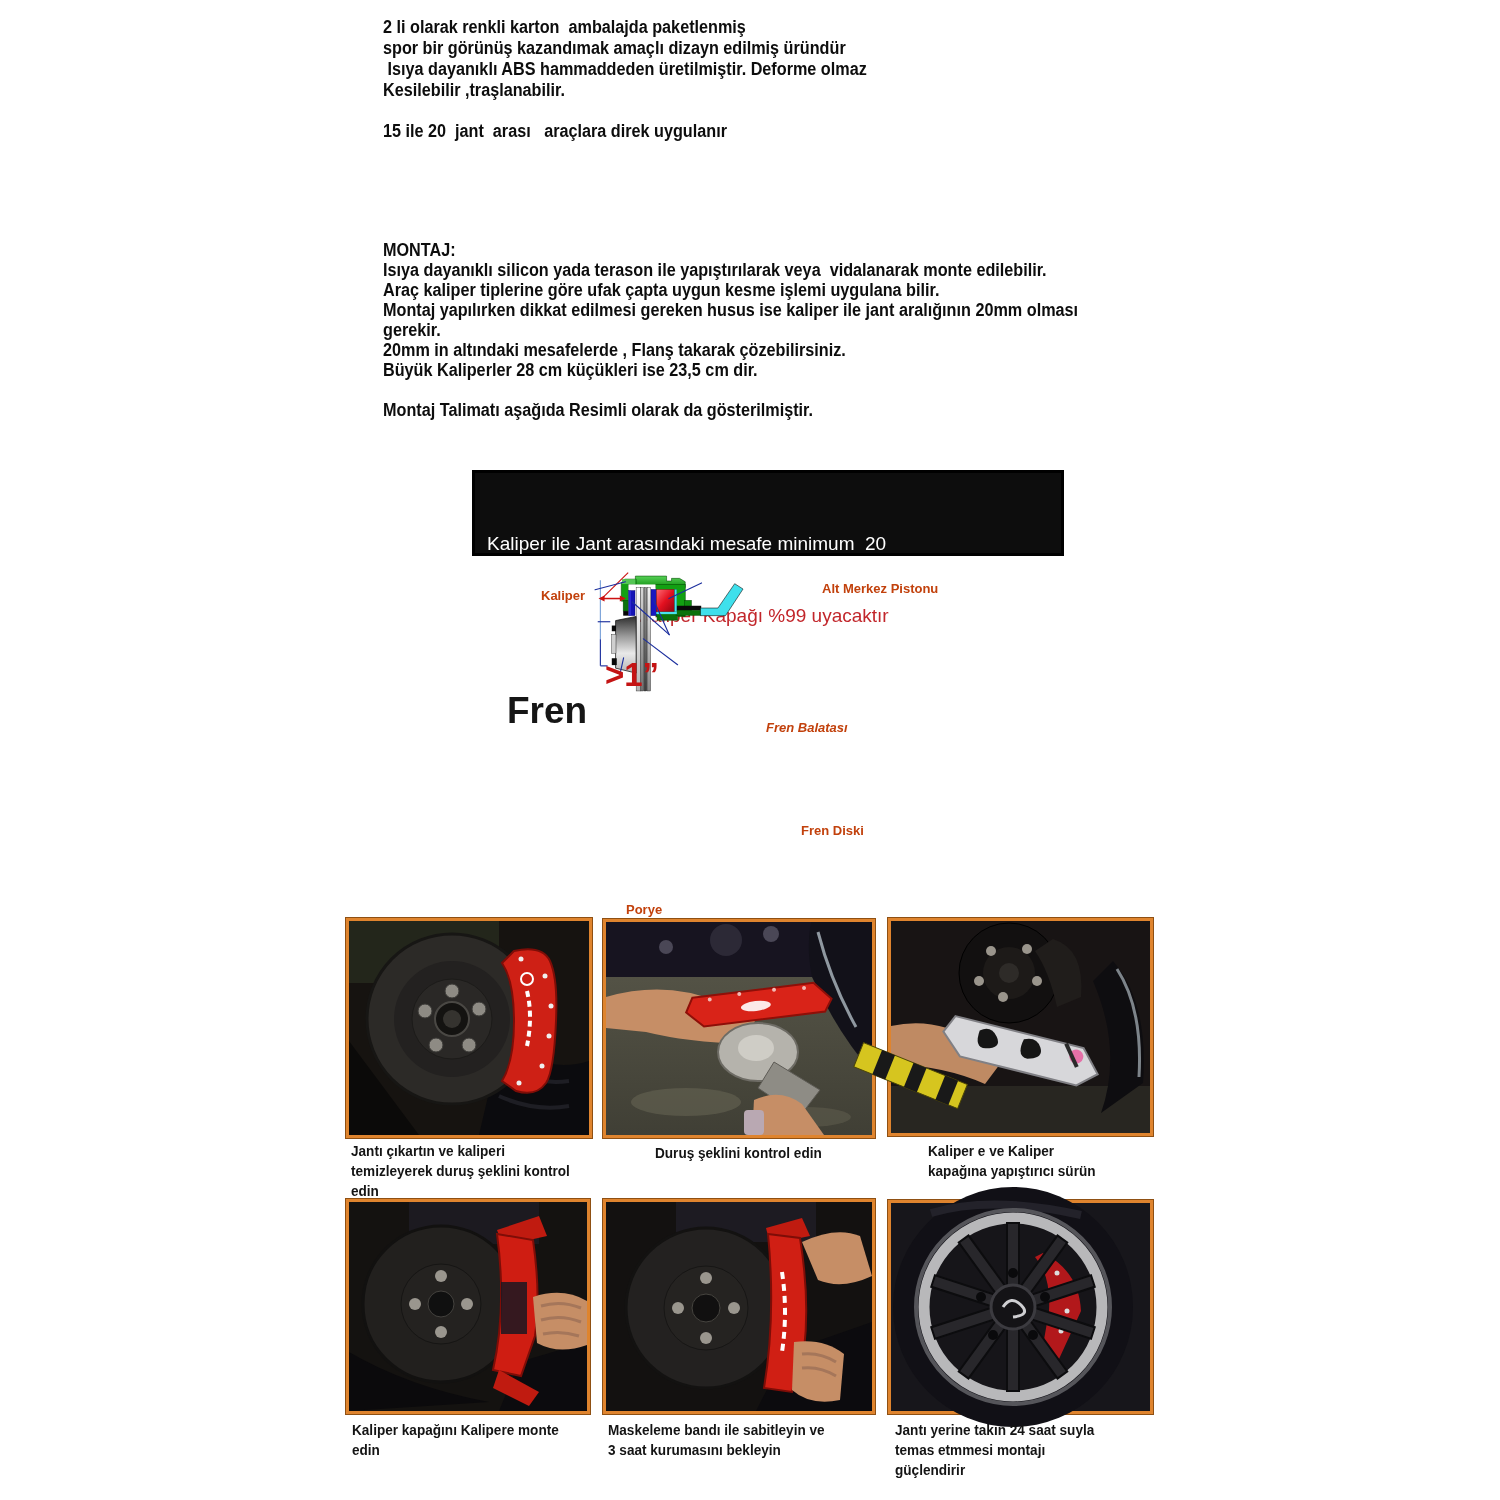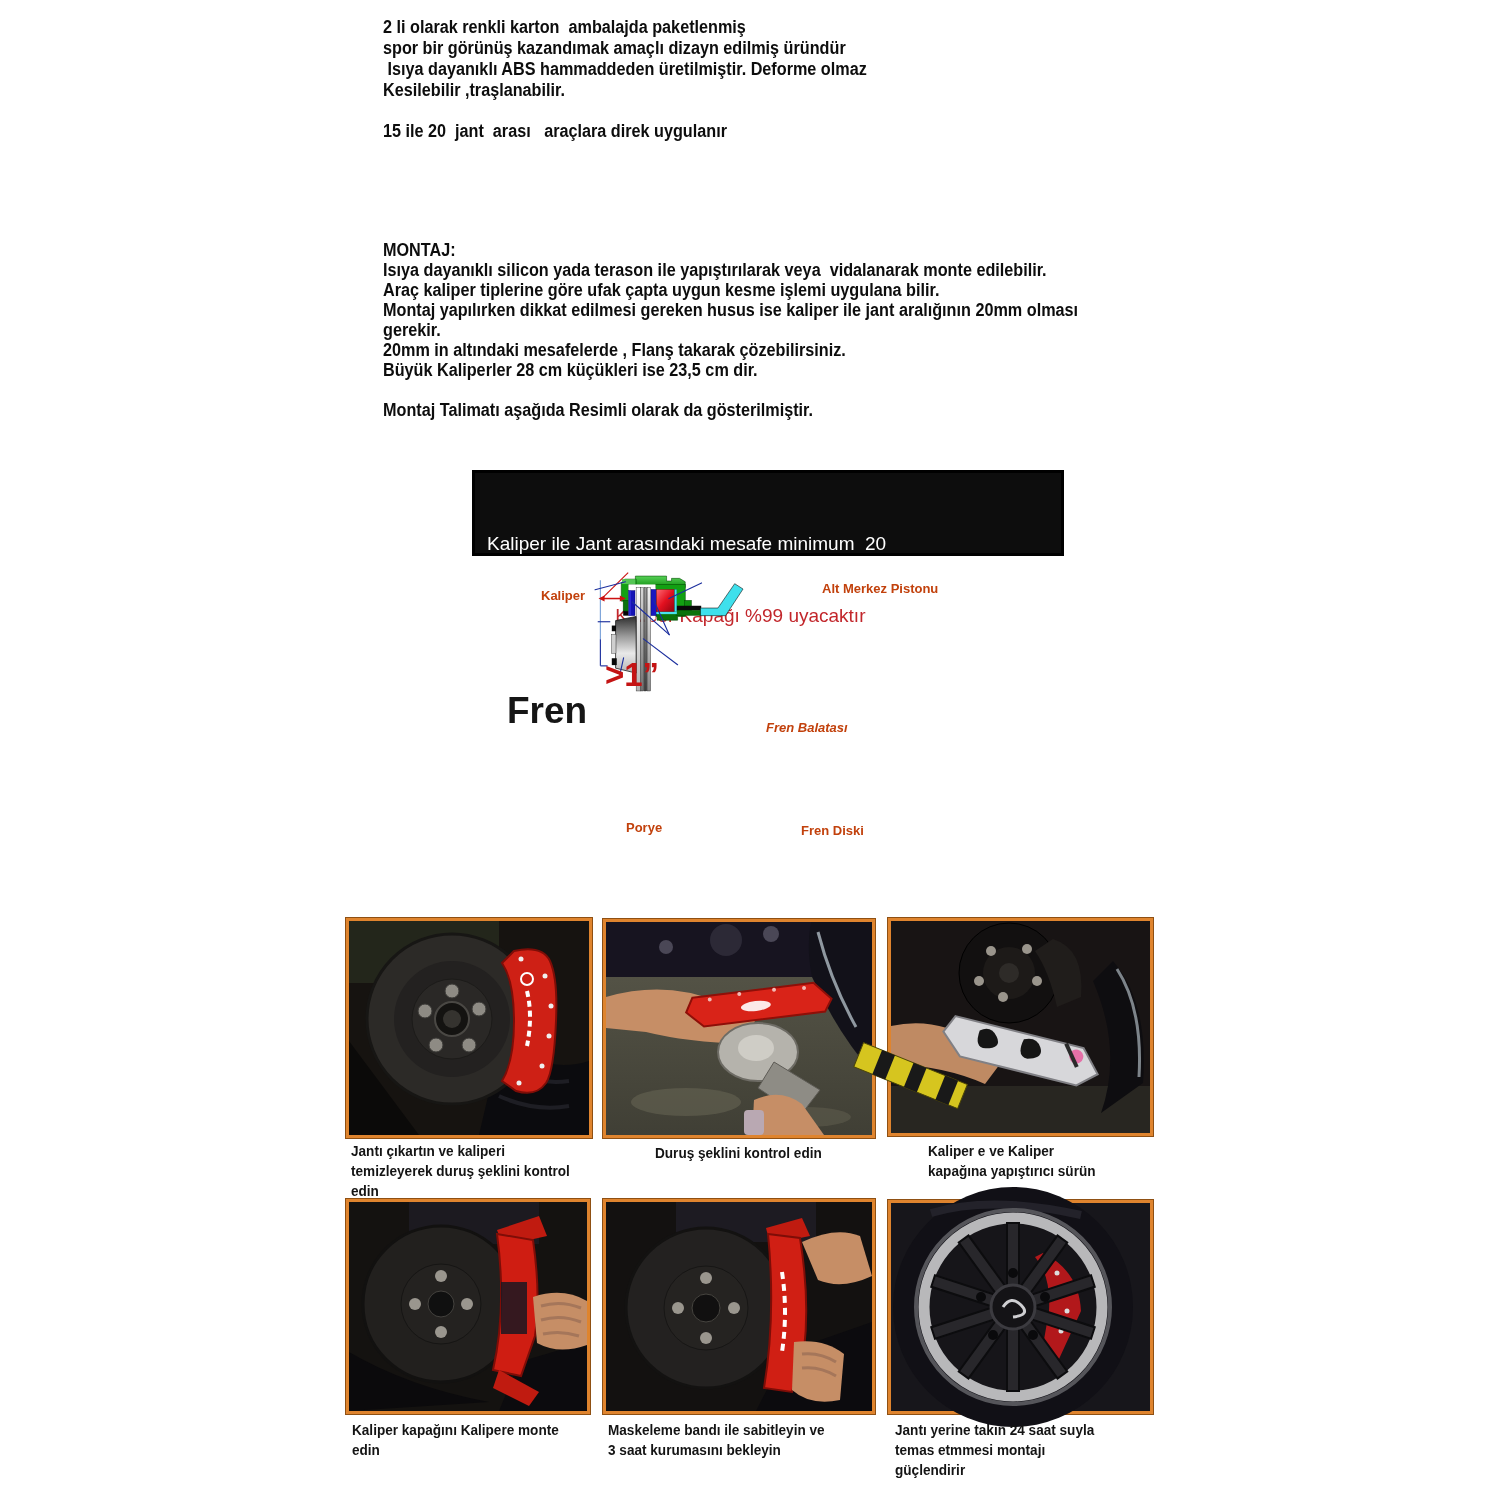--- a/index.html
+++ b/index.html
@@ -36,21 +36,21 @@
 Araç kaliper tiplerine göre ufak çapta uygun kesme işlemi uygulana bilir.
 Montaj yapılırken dikkat edilmesi gereken husus ise kaliper ile jant aralığının 20mm olması
 gerekir.
 20mm in altındaki mesafelerde , Flanş takarak çözebilirsiniz.
 Büyük Kaliperler 28 cm küçükleri ise 23,5 cm dir.
 
 Montaj Talimatı aşağıda Resimli olarak da gösterilmiştir.</div>
 
   <div class="banner">
     <div>Kaliper ile Jant arasındaki mesafe minimum  20</div>
-    <div><span>mm aralığının</span><span class="red">Kaliper Kapağı %99 uyacaktır</span></div>
+    <div><span>mm kazandımak</span><span class="red">Kaliper Kapağı %99 uyacaktır</span></div>
   </div>
 
   <svg style="position:absolute;left:460px;top:570px;" width="560" height="350" viewBox="460 570 1020 920" xmlns="http://www.w3.org/2000/svg">
     <svg x="460" y="570" width="560" height="350" viewBox="460 570 560 350">
       <defs>
         <linearGradient id="hubG" x1="0" y1="0" x2="0" y2="1">
           <stop offset="0" stop-color="#2e2e2e"></stop>
             <stop offset="0.35" stop-color="#9a9a9a"></stop>
           <stop offset="0.65" stop-color="#e9e9e9"></stop>
             <stop offset="1" stop-color="#b5b5b5"></stop>
@@ -144,21 +144,21 @@
         <line x1="806" y1="819" x2="716" y2="751"></line>
         <line x1="654" y1="846" x2="664" y2="801"></line>
       </g>
     </svg>
   </svg>
 
   <div class="dlabel" style="left:541px;top:588px;" id="kaliper-label">Kaliper</div>
   <div class="dlabel" style="left:822px;top:581px;">Alt Merkez Pistonu</div>
   <div class="dlabel" style="left:766px;top:720px;font-style:italic;">Fren Balatası</div>
   <div class="dlabel" style="left:785px;top:823px;padding-left:16px;">Fren Diski</div>
-  <div class="dlabel" style="left:626px;top:820px;">Porye</div>
+  <div class="dlabel" style="left:626px;top:902px;">Porye</div>
   <div class="dlabel" id="jant-label" style="left:507px;top:690px;">Fren</div>
   <div class="dlabel" id="gap-label" style="left:605px;top:656px;">&gt;1”</div>
 
   <div class="photo" style="left:346px;top:918px;width:240px;height:214px;">
     <svg width="100%" height="100%" viewBox="0 0 240 214" preserveAspectRatio="none">
       <rect width="240" height="214" fill="#161310"></rect>
       <path d="M0,0 H150 V62 H0 Z" fill="#23261b"></path>
       <path d="M0,120 L70,214 L0,214 Z" fill="#0b0a09"></path>
       <path d="M150,128 Q205,152 240,140 L240,214 H130 Z" fill="#0b0b0e"></path>
       <path d="M160,150 q30,14 60,10 M150,175 q35,16 70,10" stroke="#1e1e24" stroke-width="4" fill="none"></path>

